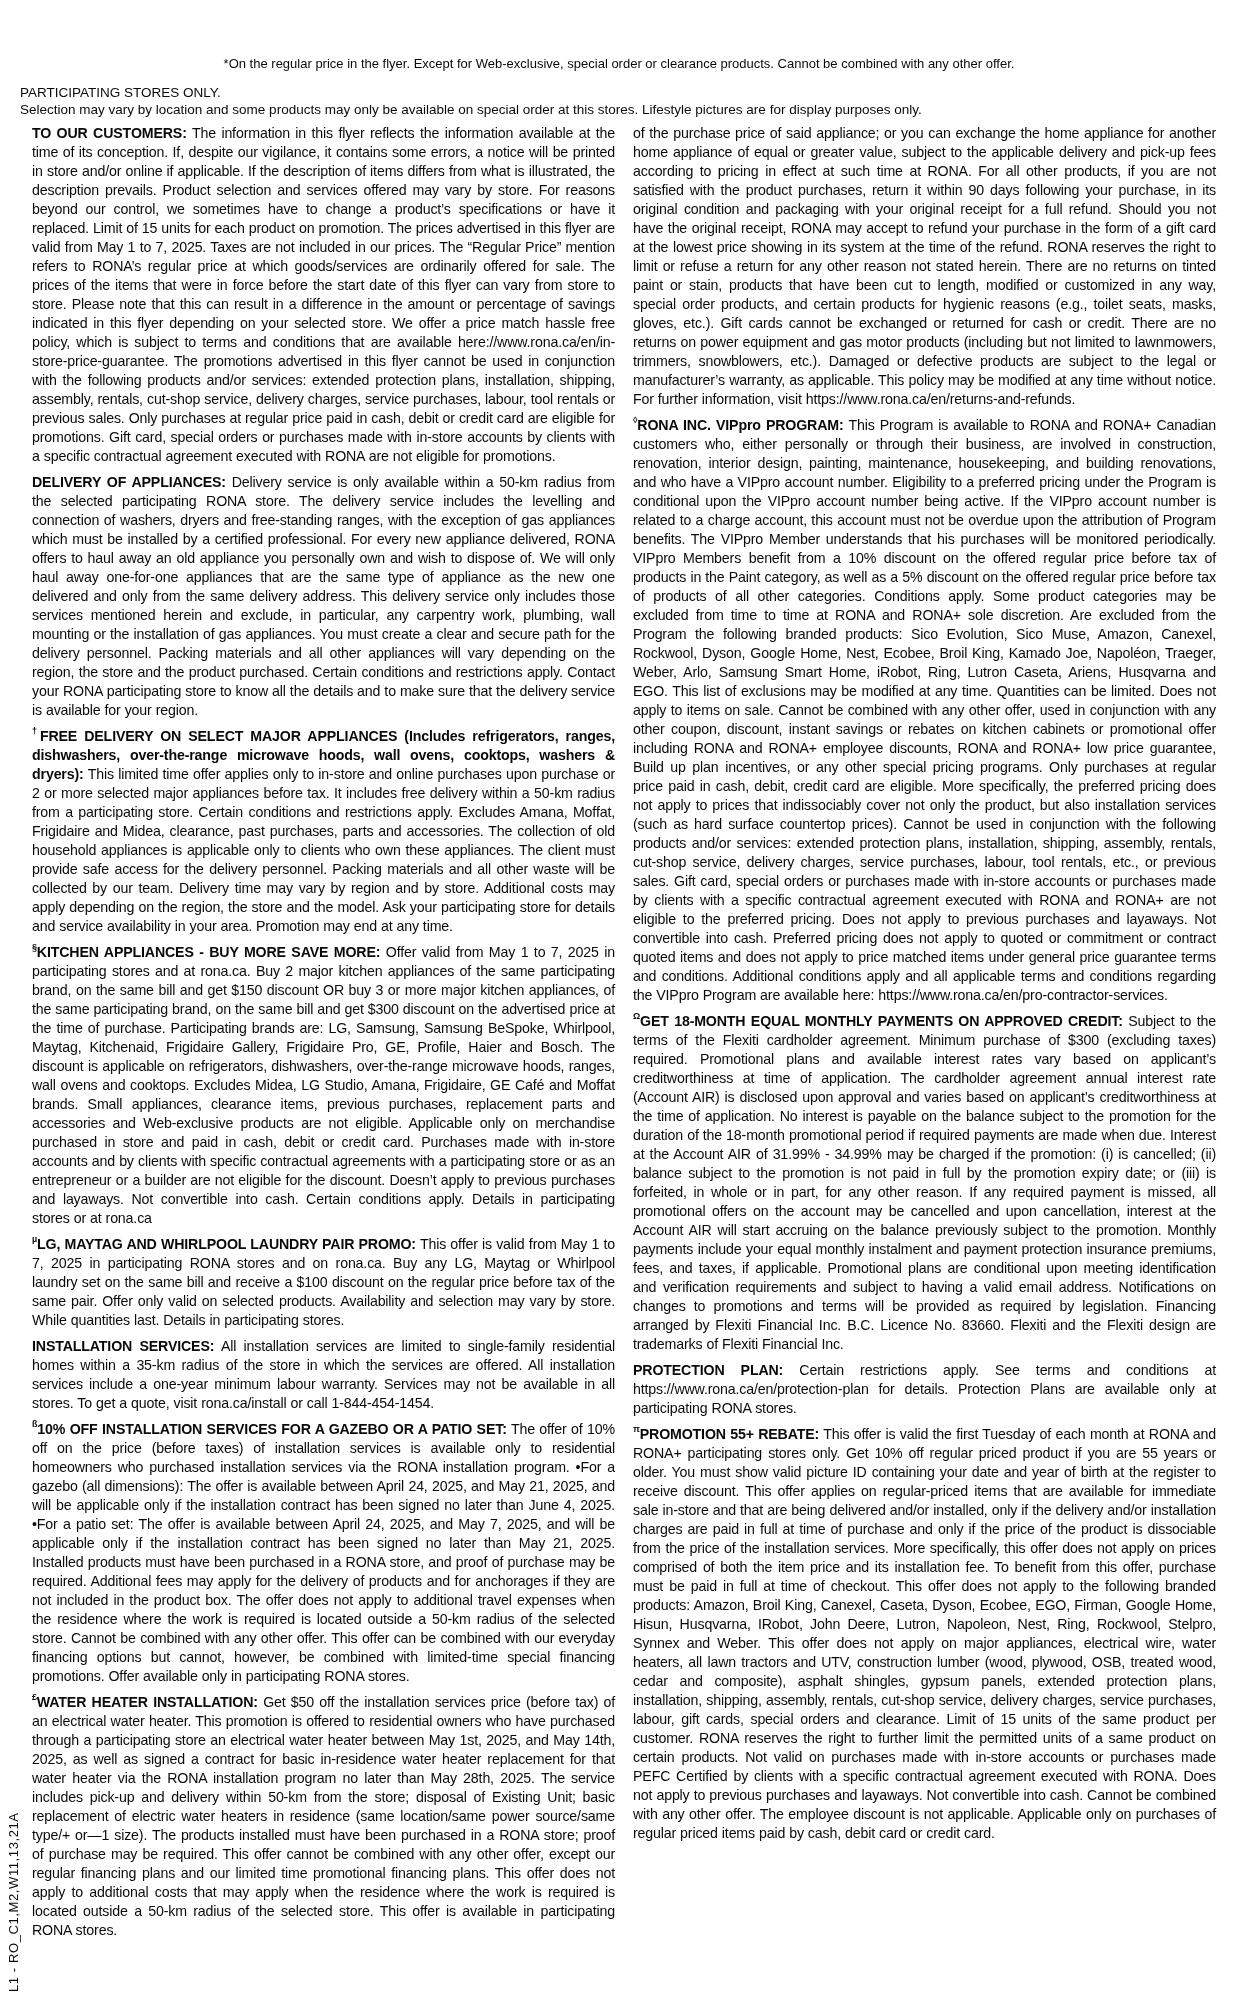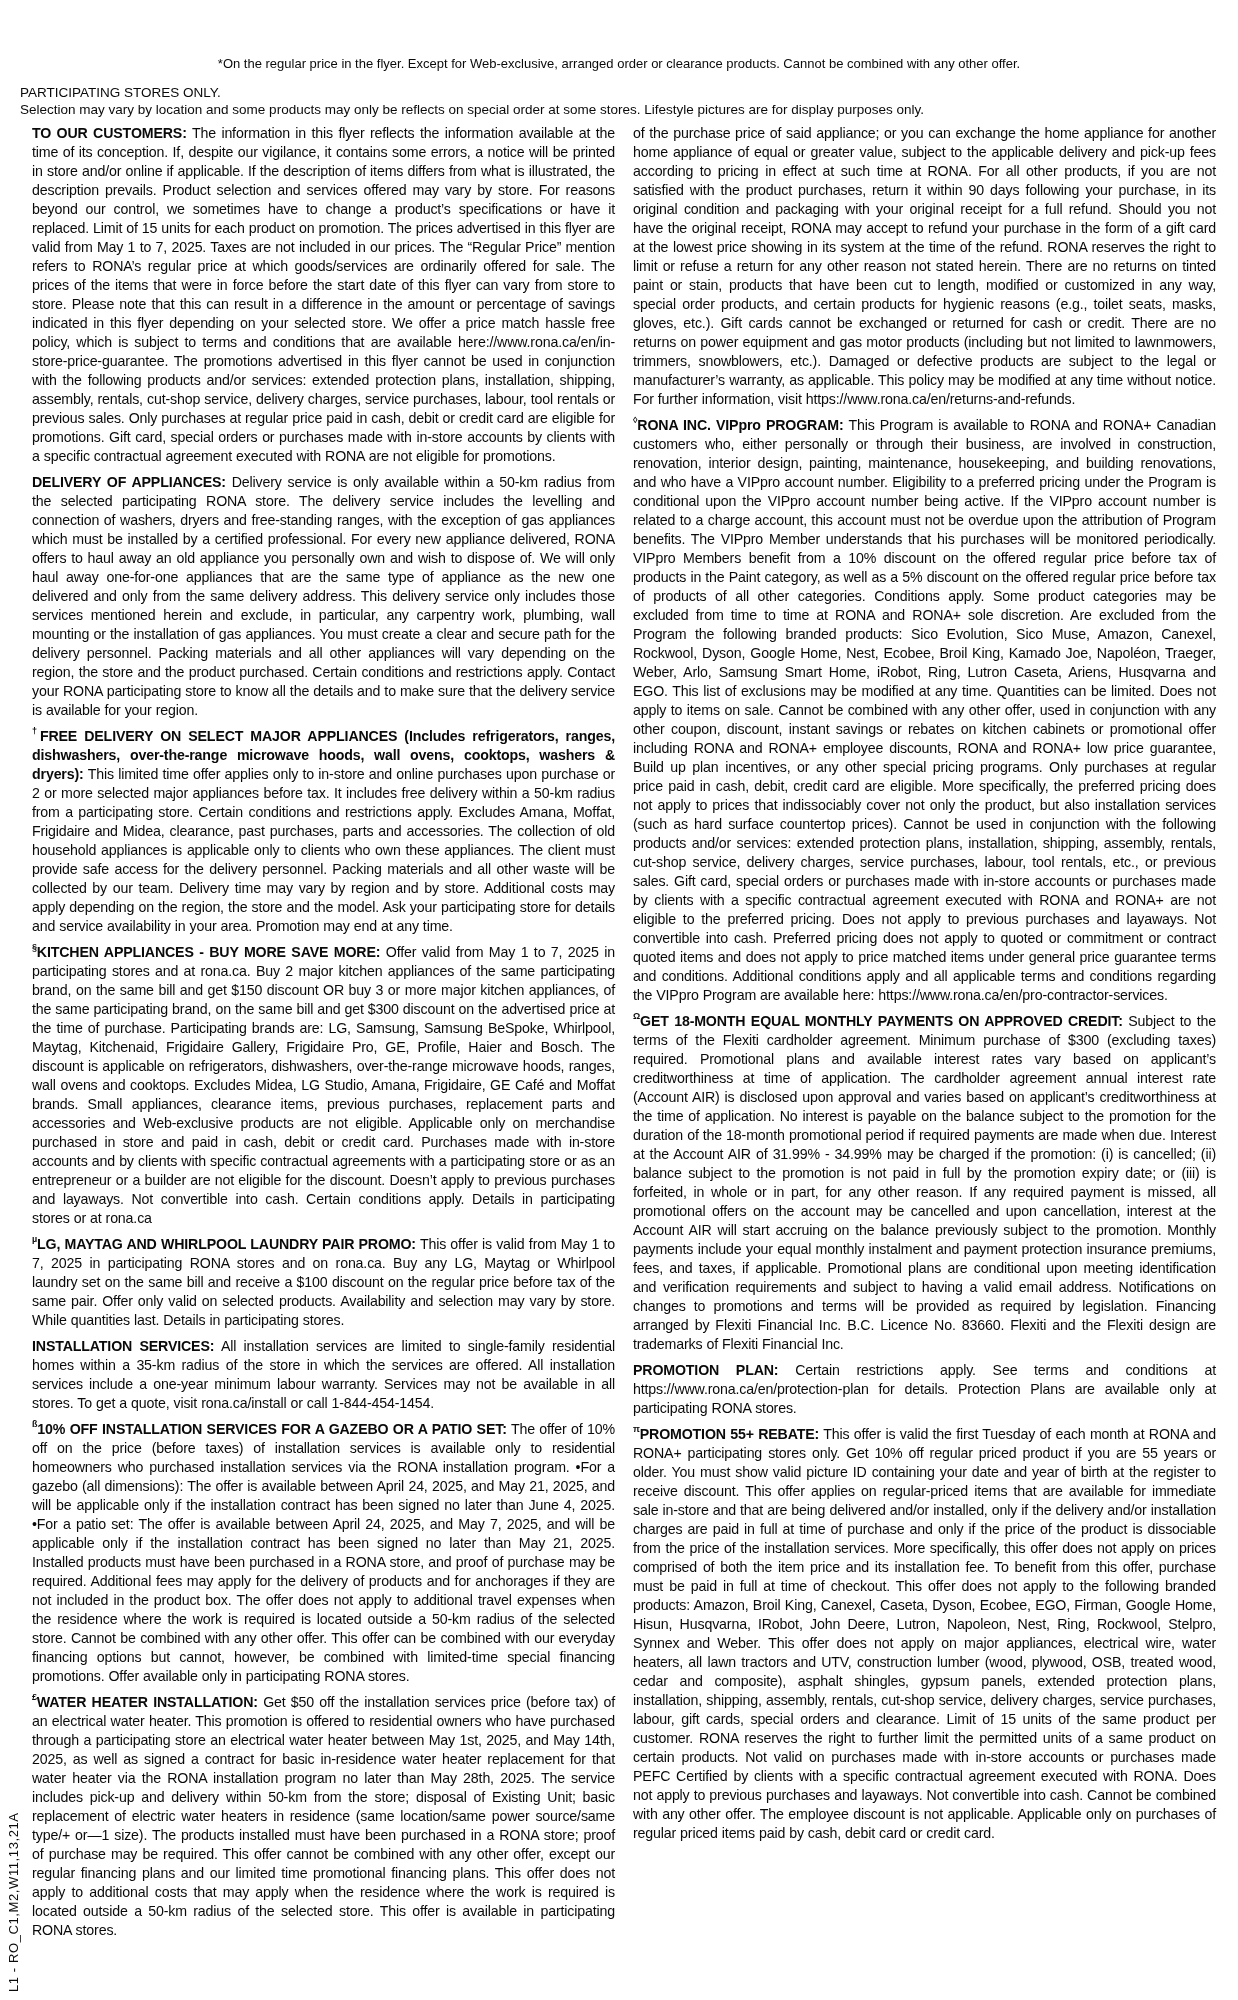--- a/index.html
+++ b/index.html
@@ -13,23 +13,23 @@
   p.para{margin:0 0 7px 0;font-size:14.2px;line-height:19px;text-align:justify;
          letter-spacing:-0.15px;word-spacing:0.2px;}
   p.para b{font-weight:bold;}
   sup.mark{font-size:9px;vertical-align:top;line-height:1;font-weight:bold;}
   .vcode{position:absolute;left:6px;top:1992px;transform:rotate(-90deg);
          transform-origin:0 0;font-size:13px;letter-spacing:0.6px;white-space:nowrap;}
 </style>
 </head>
 <body>
 
-<div class="topnote">*On the regular price in the flyer. Except for Web-exclusive, arranged order or clearance products. Cannot be combined with any other offer.</div>
+<div class="topnote">*On the regular price in the flyer. Except for Web-exclusive, special order or clearance products. Cannot be combined with any other offer.</div>
 <div class="headline first">PARTICIPATING STORES ONLY.</div>
-<div class="headline">Selection may vary by location and some products may only be reflects on special order at some stores. Lifestyle pictures are for display purposes only.</div>
+<div class="headline">Selection may vary by location and some products may only be available on special order at this stores. Lifestyle pictures are for display purposes only.</div>
 
 <div class="columns">
   <div class="col">
 
     <p class="para"><sup class="mark"></sup><b>TO OUR CUSTOMERS:</b> <span>The information in this flyer reflects the information available at the time of its conception. If, despite our vigilance, it contains some errors, a notice will be printed in store and/or online if applicable. If the description of items differs from what is illustrated, the description prevails. Product selection and services offered may vary by store. For reasons beyond our control, we sometimes have to change a product’s specifications or have it replaced. Limit of 15 units for each product on promotion. The prices advertised in this flyer are valid from May 1 to 7, 2025. Taxes are not included in our prices. The “Regular Price” mention refers to RONA’s regular price at which goods/services are ordinarily offered for sale. The prices of the items that were in force before the start date of this flyer can vary from store to store. Please note that this can result in a difference in the amount or percentage of savings indicated in this flyer depending on your selected store. We offer a price match hassle free policy, which is subject to terms and conditions that are available here://www.rona.ca/en/in-store-price-guarantee. The promotions advertised in this flyer cannot be used in conjunction with the following products and/or services: extended protection plans, installation, shipping, assembly, rentals, cut-shop service, delivery charges, service purchases, labour, tool rentals or previous sales. Only purchases at regular price paid in cash, debit or credit card are eligible for promotions. Gift card, special orders or purchases made with in-store accounts by clients with a specific contractual agreement executed with RONA are not eligible for promotions.</span></p>
 
     <p class="para"><sup class="mark"></sup><b>DELIVERY OF APPLIANCES:</b> <span>Delivery service is only available within a 50-km radius from the selected participating RONA store. The delivery service includes the levelling and connection of washers, dryers and free-standing ranges, with the exception of gas appliances which must be installed by a certified professional. For every new appliance delivered, RONA offers to haul away an old appliance you personally own and wish to dispose of. We will only haul away one-for-one appliances that are the same type of appliance as the new one delivered and only from the same delivery address. This delivery service only includes those services mentioned herein and exclude, in particular, any carpentry work, plumbing, wall mounting or the installation of gas appliances. You must create a clear and secure path for the delivery personnel. Packing materials and all other appliances will vary depending on the region, the store and the product purchased. Certain conditions and restrictions apply. Contact your RONA participating store to know all the details and to make sure that the delivery service is available for your region.</span></p>
 
     <p class="para"><sup class="mark">†</sup><b>FREE DELIVERY ON SELECT MAJOR APPLIANCES (Includes refrigerators, ranges, dishwashers, over-the-range microwave hoods, wall ovens, cooktops, washers &amp; dryers):</b> <span>This limited time offer applies only to in-store and online purchases upon purchase or 2 or more selected major appliances before tax. It includes free delivery within a 50-km radius from a participating store. Certain conditions and restrictions apply. Excludes Amana, Moffat, Frigidaire and Midea, clearance, past purchases, parts and accessories. The collection of old household appliances is applicable only to clients who own these appliances. The client must provide safe access for the delivery personnel. Packing materials and all other waste will be collected by our team. Delivery time may vary by region and by store. Additional costs may apply depending on the region, the store and the model. Ask your participating store for details and service availability in your area. Promotion may end at any time.</span></p>
 
@@ -46,20 +46,20 @@
 
   </div>
   <div class="col">
 
     <p class="para"><sup class="mark"></sup><b></b><span>of the purchase price of said appliance; or you can exchange the home appliance for another home appliance of equal or greater value, subject to the applicable delivery and pick-up fees according to pricing in effect at such time at RONA. For all other products, if you are not satisfied with the product purchases, return it within 90 days following your purchase, in its original condition and packaging with your original receipt for a full refund. Should you not have the original receipt, RONA may accept to refund your purchase in the form of a gift card at the lowest price showing in its system at the time of the refund. RONA reserves the right to limit or refuse a return for any other reason not stated herein. There are no returns on tinted paint or stain, products that have been cut to length, modified or customized in any way, special order products, and certain products for hygienic reasons (e.g., toilet seats, masks, gloves, etc.). Gift cards cannot be exchanged or returned for cash or credit. There are no returns on power equipment and gas motor products (including but not limited to lawnmowers, trimmers, snowblowers, etc.). Damaged or defective products are subject to the legal or manufacturer’s warranty, as applicable. This policy may be modified at any time without notice. For further information, visit https://www.rona.ca/en/returns-and-refunds.</span></p>
 
     <p class="para"><sup class="mark">◊</sup><b>RONA INC. VIPpro PROGRAM:</b> <span>This Program is available to RONA and RONA+ Canadian customers who, either personally or through their business, are involved in construction, renovation, interior design, painting, maintenance, housekeeping, and building renovations, and who have a VIPpro account number. Eligibility to a preferred pricing under the Program is conditional upon the VIPpro account number being active. If the VIPpro account number is related to a charge account, this account must not be overdue upon the attribution of Program benefits. The VIPpro Member understands that his purchases will be monitored periodically. VIPpro Members benefit from a 10% discount on the offered regular price before tax of products in the Paint category, as well as a 5% discount on the offered regular price before tax of products of all other categories. Conditions apply. Some product categories may be excluded from time to time at RONA and RONA+ sole discretion. Are excluded from the Program the following branded products: Sico Evolution, Sico Muse, Amazon, Canexel, Rockwool, Dyson, Google Home, Nest, Ecobee, Broil King, Kamado Joe, Napoléon, Traeger, Weber, Arlo, Samsung Smart Home, iRobot, Ring, Lutron Caseta, Ariens, Husqvarna and EGO. This list of exclusions may be modified at any time. Quantities can be limited. Does not apply to items on sale. Cannot be combined with any other offer, used in conjunction with any other coupon, discount, instant savings or rebates on kitchen cabinets or promotional offer including RONA and RONA+ employee discounts, RONA and RONA+ low price guarantee, Build up plan incentives, or any other special pricing programs. Only purchases at regular price paid in cash, debit, credit card are eligible. More specifically, the preferred pricing does not apply to prices that indissociably cover not only the product, but also installation services (such as hard surface countertop prices). Cannot be used in conjunction with the following products and/or services: extended protection plans, installation, shipping, assembly, rentals, cut-shop service, delivery charges, service purchases, labour, tool rentals, etc., or previous sales. Gift card, special orders or purchases made with in-store accounts or purchases made by clients with a specific contractual agreement executed with RONA and RONA+ are not eligible to the preferred pricing. Does not apply to previous purchases and layaways. Not convertible into cash. Preferred pricing does not apply to quoted or commitment or contract quoted items and does not apply to price matched items under general price guarantee terms and conditions. Additional conditions apply and all applicable terms and conditions regarding the VIPpro Program are available here: https://www.rona.ca/en/pro-contractor-services.</span></p>
 
     <p class="para"><sup class="mark">Ω</sup><b>GET 18-MONTH EQUAL MONTHLY PAYMENTS ON APPROVED CREDIT:</b> <span>Subject to the terms of the Flexiti cardholder agreement. Minimum purchase of $300 (excluding taxes) required. Promotional plans and available interest rates vary based on applicant’s creditworthiness at time of application. The cardholder agreement annual interest rate (Account AIR) is disclosed upon approval and varies based on applicant’s creditworthiness at the time of application. No interest is payable on the balance subject to the promotion for the duration of the 18-month promotional period if required payments are made when due. Interest at the Account AIR of 31.99% - 34.99% may be charged if the promotion: (i) is cancelled; (ii) balance subject to the promotion is not paid in full by the promotion expiry date; or (iii) is forfeited, in whole or in part, for any other reason. If any required payment is missed, all promotional offers on the account may be cancelled and upon cancellation, interest at the Account AIR will start accruing on the balance previously subject to the promotion. Monthly payments include your equal monthly instalment and payment protection insurance premiums, fees, and taxes, if applicable. Promotional plans are conditional upon meeting identification and verification requirements and subject to having a valid email address. Notifications on changes to promotions and terms will be provided as required by legislation. Financing arranged by Flexiti Financial Inc. B.C. Licence No. 83660. Flexiti and the Flexiti design are trademarks of Flexiti Financial Inc.</span></p>
 
-    <p class="para"><sup class="mark"></sup><b>PROMOTION PLAN:</b> <span>Certain restrictions apply. See terms and conditions at https://www.rona.ca/en/protection-plan for details. Protection Plans are available only at participating RONA stores.</span></p>
+    <p class="para"><sup class="mark"></sup><b>PROTECTION PLAN:</b> <span>Certain restrictions apply. See terms and conditions at https://www.rona.ca/en/protection-plan for details. Protection Plans are available only at participating RONA stores.</span></p>
 
     <p class="para"><sup class="mark">π</sup><b>PROMOTION 55+ REBATE:</b> <span>This offer is valid the first Tuesday of each month at RONA and RONA+ participating stores only. Get 10% off regular priced product if you are 55 years or older. You must show valid picture ID containing your date and year of birth at the register to receive discount. This offer applies on regular-priced items that are available for immediate sale in-store and that are being delivered and/or installed, only if the delivery and/or installation charges are paid in full at time of purchase and only if the price of the product is dissociable from the price of the installation services. More specifically, this offer does not apply on prices comprised of both the item price and its installation fee. To benefit from this offer, purchase must be paid in full at time of checkout. This offer does not apply to the following branded products: Amazon, Broil King, Canexel, Caseta, Dyson, Ecobee, EGO, Firman, Google Home, Hisun, Husqvarna, IRobot, John Deere, Lutron, Napoleon, Nest, Ring, Rockwool, Stelpro, Synnex and Weber. This offer does not apply on major appliances, electrical wire, water heaters, all lawn tractors and UTV, construction lumber (wood, plywood, OSB, treated wood, cedar and composite), asphalt shingles, gypsum panels, extended protection plans, installation, shipping, assembly, rentals, cut-shop service, delivery charges, service purchases, labour, gift cards, special orders and clearance. Limit of 15 units of the same product per customer. RONA reserves the right to further limit the permitted units of a same product on certain products. Not valid on purchases made with in-store accounts or purchases made PEFC Certified by clients with a specific contractual agreement executed with RONA. Does not apply to previous purchases and layaways. Not convertible into cash. Cannot be combined with any other offer. The employee discount is not applicable. Applicable only on purchases of regular priced items paid by cash, debit card or credit card.</span></p>
 
   </div>
 </div>
 
 <div class="vcode">L1 - RO_C1,M2,W11,13,21A</div>
 
 </body></html>

